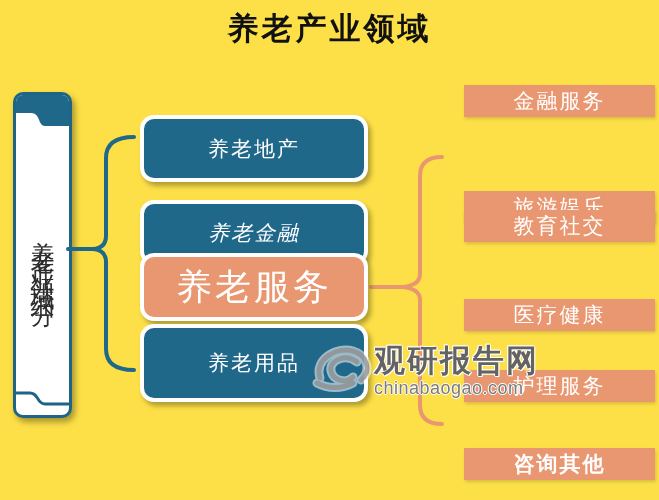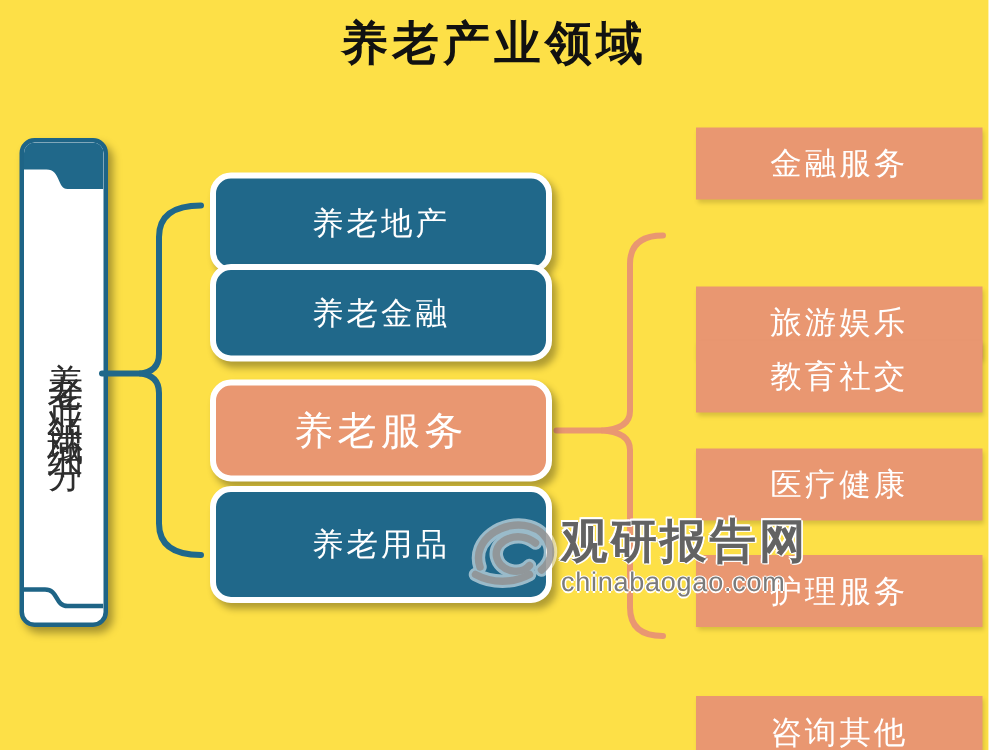--- a/index.html
+++ b/index.html
@@ -65,44 +65,44 @@
     width: 228px;
     border: 4px solid #ffffff;
     border-radius: 14px;
     box-shadow: 3px 4px 5px rgba(0,0,0,0.3);
     display: flex; align-items: center; justify-content: center;
     color: #ffffff;
     font-size: 21px;
     letter-spacing: 2px;
   }
   .mid-teal { background: #20688a; align-items: center; }
-  .mid-orange { background: #e99771; font-size: 26px; letter-spacing: 3px; }
+  .mid-orange { background: #e99771; font-size: 36px; letter-spacing: 3px; }
   .mid-1 { top: 115px; height: 67px; }
-  .mid-2 { top: 176px; height: 65px; }
+  .mid-2 { top: 200px; height: 65px; font-style: italic; }
   .mid-3 { top: 253px; height: 68px; }
   .mid-4 { top: 324px; height: 78px; }
   
   .right-box {
     position: absolute;
     left: 464px;
     width: 191px;
-    height: 48px;
+    height: 32px;
     background: #e99771;
     box-shadow: 1px 2px 3px rgba(0,0,0,0.15);
     display: flex; align-items: center; justify-content: center;
     color: #ffffff;
     font-size: 21px;
     letter-spacing: 2px;
   }
   .r-1 { top: 85px; }
   .r-2 { top: 157px; margin-top: 34px; }
-  .r-3 { top: 227px; }
+  .r-3 { top: 210px; }
   .r-4 { top: 299px; }
   .r-5 { top: 370px; }
-  .r-6 { top: 464px; }
+  .r-6 { top: 448px; font-weight: bold; }
   
   .wm-logo { position: absolute; left: 310px; top: 338px; }
   .wm-text {
     position: absolute;
     left: 374px;
     top: 345px;
     font-family: "Liberation Sans", sans-serif;
     line-height: 1.0;
   }
   .wm-name {

